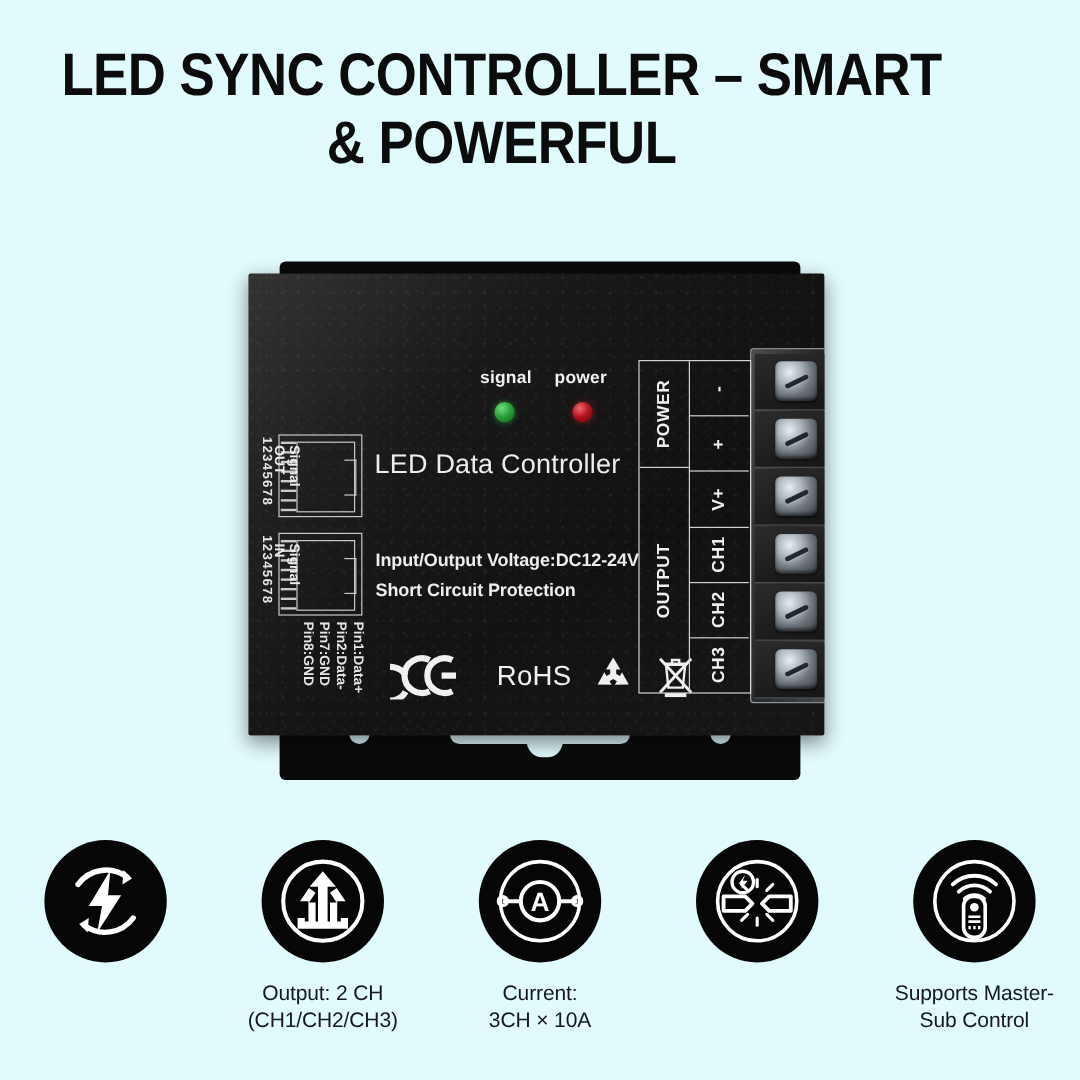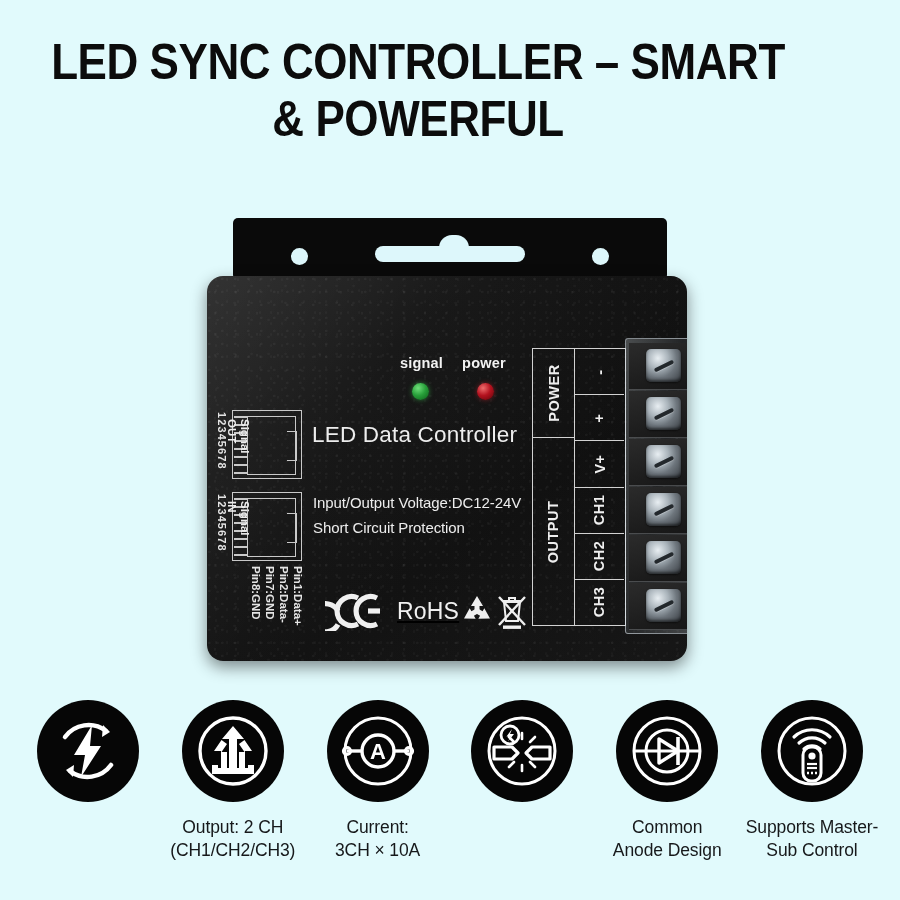--- a/index.html
+++ b/index.html
@@ -84,24 +84,23 @@
   }
 
   
   .device-body {
     position: absolute;
     left: 207px;
     top: 38px;
     width: 480px;
     height: 385px;
     background: linear-gradient(145deg, #232323 0%, #161616 28%, #111111 62%, #1b1b1b 100%);
-    border-radius: 16px;
+    border-radius: 2px;
     box-shadow: 0 6px 16px rgba(0,0,0,0.45);
     overflow: hidden;
-    margin-top: 48px;
   }
   .body-texture {
     position: absolute;
     inset: 0;
     background-image:
       radial-gradient(circle at 18% 22%, rgba(255,255,255,0.045) 0 1px, transparent 1.5px),
       radial-gradient(circle at 62% 58%, rgba(255,255,255,0.035) 0 1px, transparent 1.5px),
       radial-gradient(circle at 38% 78%, rgba(255,255,255,0.04) 0 1px, transparent 1.5px),
       radial-gradient(circle at 82% 32%, rgba(255,255,255,0.03) 0 1px, transparent 1.5px);
     background-size: 13px 13px, 17px 17px, 21px 21px, 11px 11px;
@@ -151,24 +150,24 @@
     color: #ededed;
     font-size: 22.5px;
     font-weight: 500;
     letter-spacing: 0.2px;
   }
 
   
   .specs {
     position: absolute;
     left: 106px;
-    top: 214px;
+    top: 227px;
     color: #ededed;
     font-size: 15px;
-    font-weight: normal;
+    font-weight: bold;
     line-height: 25px;
     letter-spacing: -0.1px;
   }
 
   
   .conn {
     position: absolute;
     border: 1.6px solid #c9c9c9;
     width: 68px;
     height: 67px;
@@ -245,21 +244,21 @@
     white-space: nowrap;
   }
 
   
   .certs {
     position: absolute;
     left: 118px;
     top: 315px;
     display: flex;
     align-items: center;
-    text-decoration: underline;
+    gap: 17px;
   }
   .ce-mark { display: block; }
   .rohs-text {
     color: #f0f0f0;
     font-size: 23px;
     font-weight: 500;
     letter-spacing: 0.2px;
   }
 
   
@@ -617,35 +616,20 @@
           <line x1="40" y1="54" x2="40" y2="60"></line>
           <line x1="48" y1="51" x2="53" y2="56"></line>
           <line x1="32" y1="51" x2="27" y2="56"></line>
         </g>
         <circle cx="28" cy="24" r="9" fill="none" stroke="#fff" stroke-width="2.8"></circle>
         <path d="M30 18 L24.5 25.5 L28.5 25.5 L26 30.5 L32 23 L28 23 Z" fill="#fff"></path>
       </svg>
     </div>
   </div>
 
-  <div class="feature">
-    <div class="feature-icon">
-      <svg width="80" height="80" viewBox="0 0 80 80">
-        <circle cx="40" cy="40" r="33" fill="none" stroke="#fff" stroke-width="3"></circle>
-        <circle cx="40" cy="40" r="21" fill="none" stroke="#fff" stroke-width="3"></circle>
-        <line x1="7" y1="40" x2="73" y2="40" stroke="#fff" stroke-width="3.2"></line>
-        <path d="M32 28 L32 52 L51 40 Z" fill="none" stroke="#fff" stroke-width="3.4" stroke-linejoin="round"></path>
-        <line x1="51" y1="26" x2="51" y2="54" stroke="#fff" stroke-width="3.6"></line>
-      </svg>
-    </div>
-    <div class="feature-label">
-      <div>Common</div>
-      <div>Anode Design</div>
-    </div>
-  </div>
 
   <div class="feature">
     <div class="feature-icon">
       <svg width="80" height="80" viewBox="0 0 80 80">
         <circle cx="40" cy="40" r="33" fill="none" stroke="#fff" stroke-width="3"></circle>
         <path d="M22 26 A26 26 0 0 1 58 26" fill="none" stroke="#fff" stroke-width="3.2" stroke-linecap="round"></path>
         <path d="M27 32 A19 19 0 0 1 53 32" fill="none" stroke="#fff" stroke-width="3.2" stroke-linecap="round"></path>
         <path d="M32 38 A12 12 0 0 1 48 38" fill="none" stroke="#fff" stroke-width="3.2" stroke-linecap="round"></path>
         <rect x="31" y="36" width="18" height="34" rx="8" fill="none" stroke="#fff" stroke-width="3"></rect>
         <circle cx="40" cy="45" r="3.6" fill="#fff"></circle>

